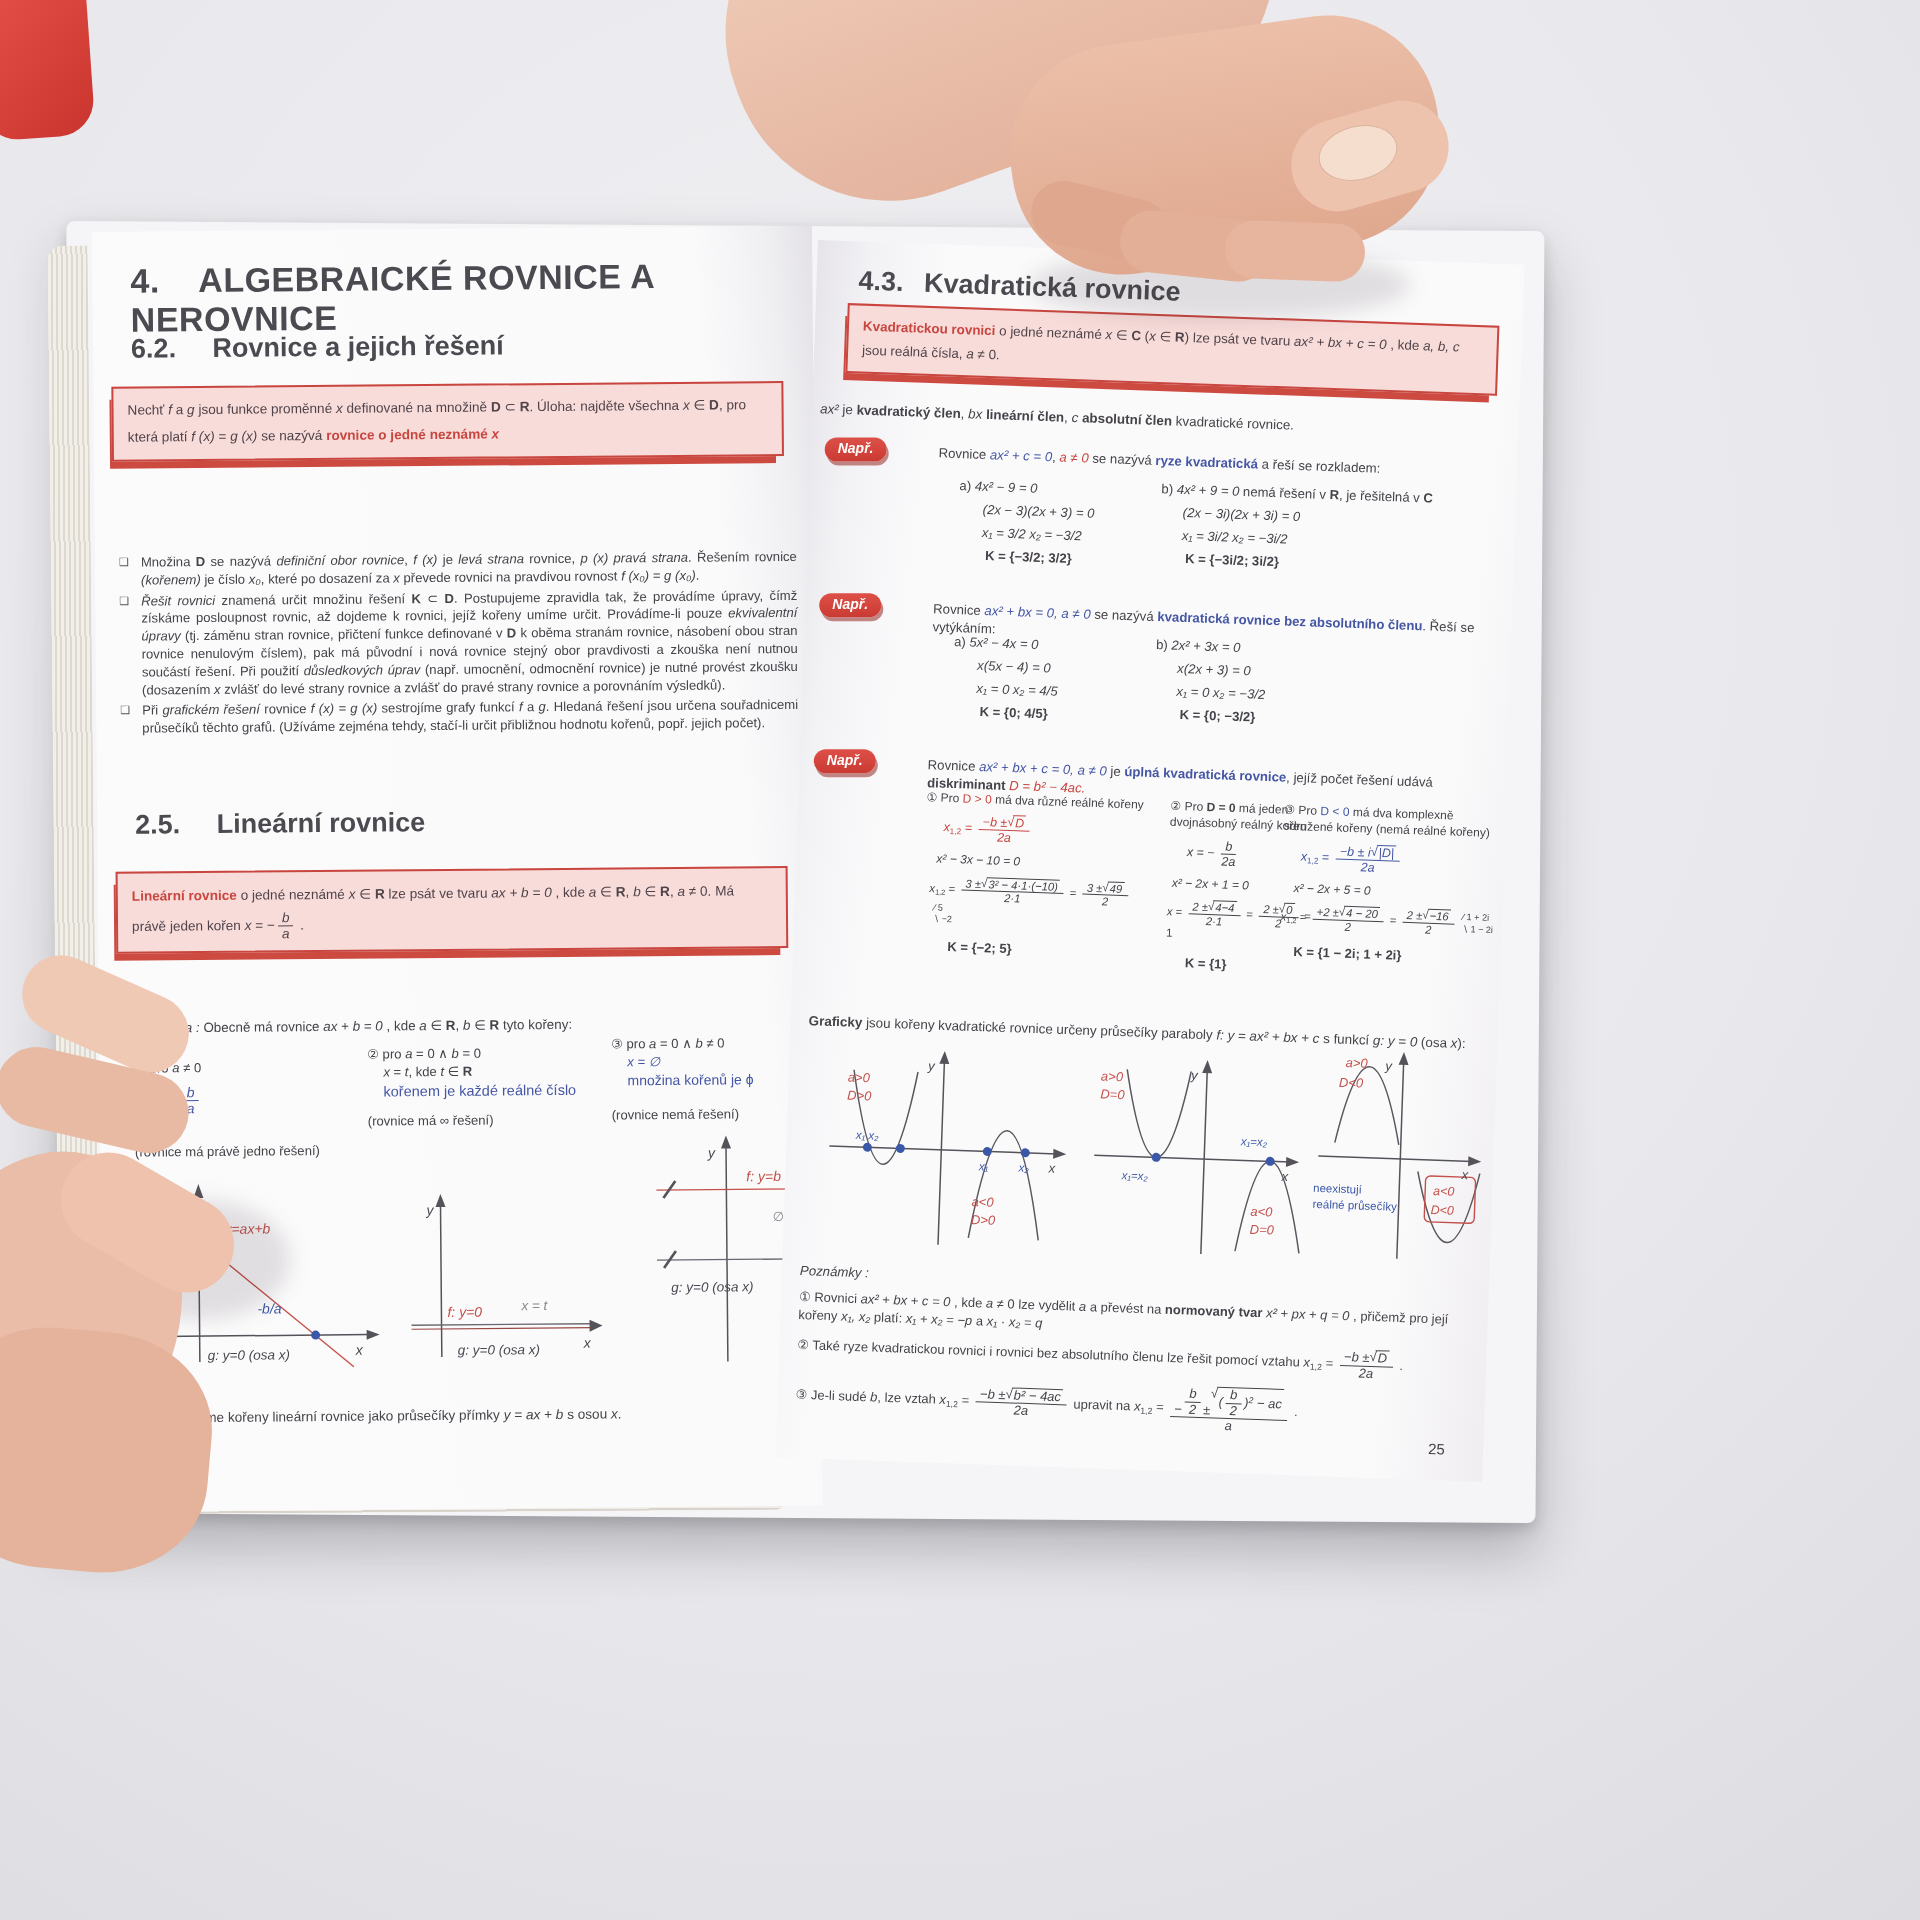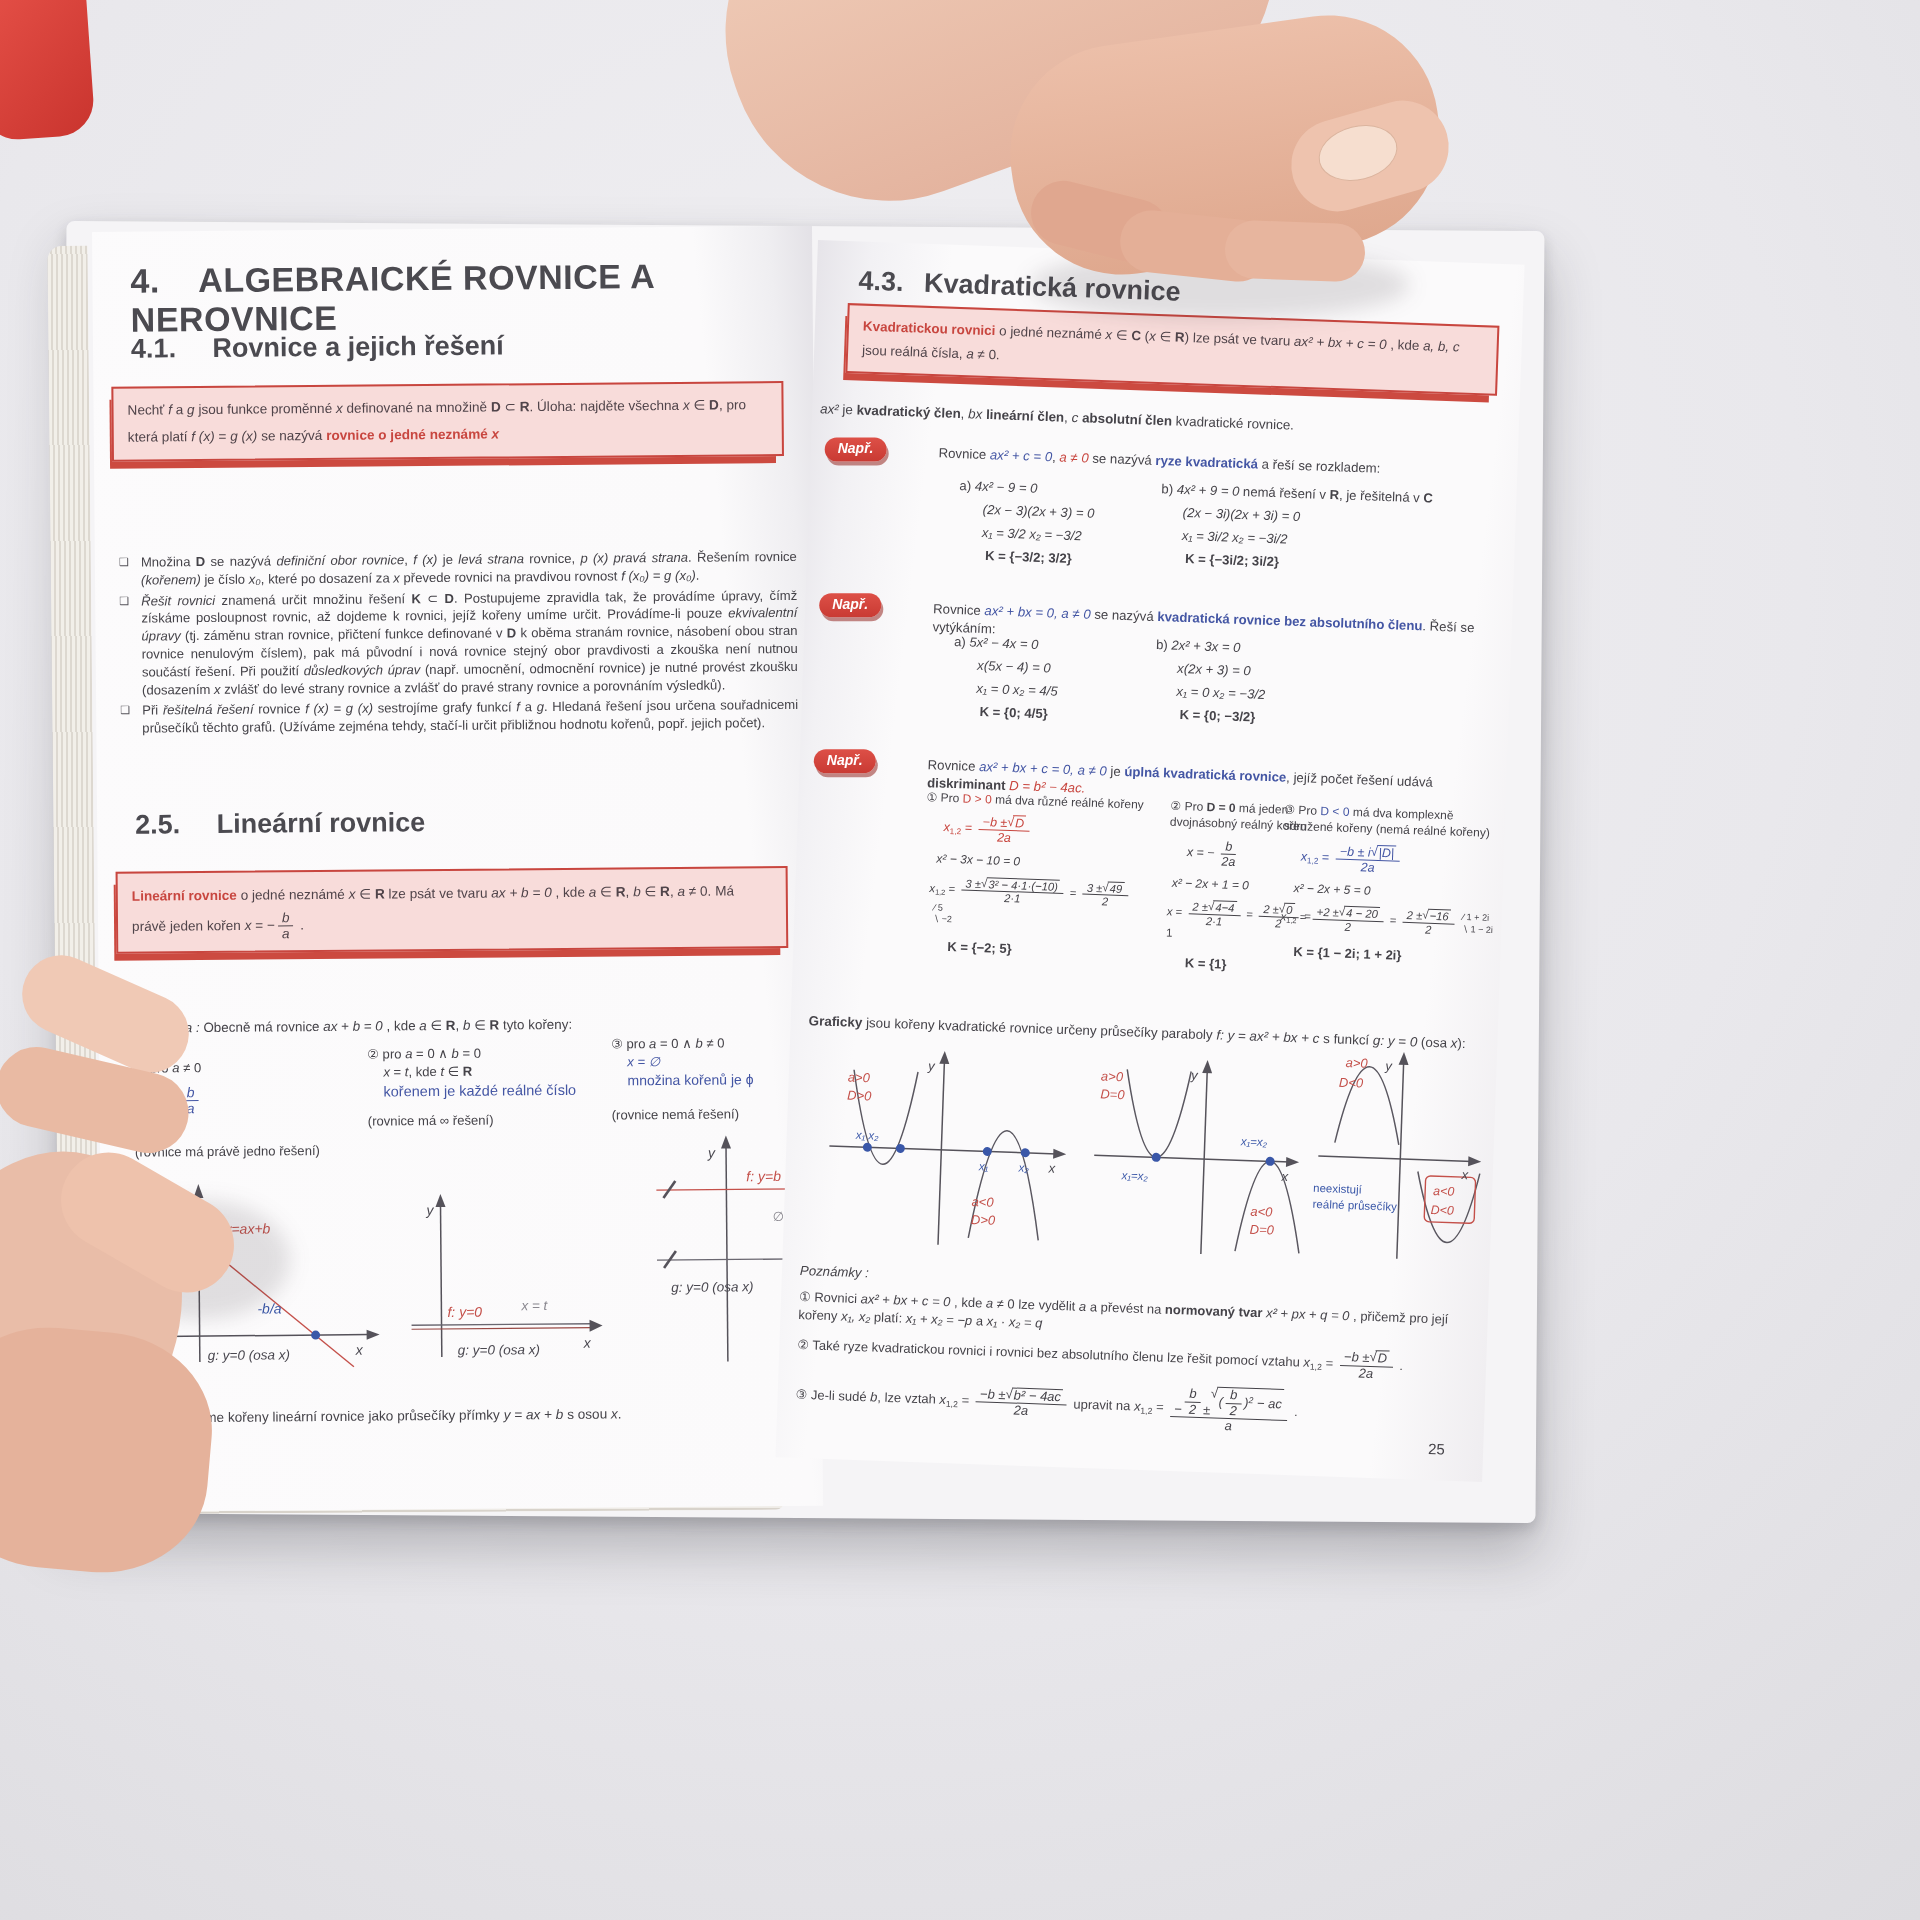--- a/index.html
+++ b/index.html
@@ -55,29 +55,29 @@
 <div class="book-base"></div>
 <div class="edge-stack"></div>
 <div class="edge-bottom"></div>
 
 <div class="page page-left">
   <div class="abs" style="left:38px;top:30px">
     <span class="chapnum">4.</span>
     <span class="chaptitle" style="margin-left:34px">ALGEBRAICKÉ ROVNICE A NEROVNICE</span>
   </div>
   <div class="abs" style="left:38px;top:102px">
-    <span class="secnum">4.1.</span>
+    <span class="secnum">6.2.</span>
     <span class="sectitle" style="margin-left:32px">Rovnice a jejich řešení</span>
   </div>
   <div class="rbox abs" style="left:18px;top:155px;width:640px;font-size:13.6px;line-height:1.95">Nechť <span class="i">f</span> a <span class="i">g</span> jsou funkce proměnné <span class="i">x</span> definované na množině <span class="b">D</span> ⊂ <span class="b">R</span>. Úloha: najděte všechna <span class="i">x</span> ∈ <span class="b">D</span>, pro která platí <span class="i">f (x)</span> = <span class="i">g (x)</span> se nazývá <span class="redb">rovnice o jedné neznámé </span><span class="redb i">x</span></div>
 
   <div class="abs bt" style="left:24px;top:322px;width:678px">
     <div class="blt"><span class="bmark">❑</span><span>Množina <span class="b">D</span> se nazývá <span class="i">definiční obor rovnice</span>, <span class="i">f (x)</span> je <span class="i">levá strana</span> rovnice, <span class="i">p (x)</span> <span class="i">pravá strana</span>. Řešením rovnice <span class="i">(kořenem)</span> je číslo <span class="i">x₀</span>, které po dosazení za <span class="i">x</span> převede rovnici na pravdivou rovnost <span class="i">f (x₀) = g (x₀)</span>.</span></div>
     <div class="blt"><span class="bmark">❑</span><span><span class="i">Řešit rovnici</span> znamená určit množinu řešení <span class="b">K</span> ⊂ <span class="b">D</span>. Postupujeme zpravidla tak, že provádíme úpravy, čímž získáme posloupnost rovnic, až dojdeme k rovnici, jejíž kořeny umíme určit. Provádíme-li pouze <span class="i">ekvivalentní úpravy</span> (tj. záměnu stran rovnice, přičtení funkce definované v <span class="b">D</span> k oběma stranám rovnice, násobení obou stran rovnice nenulovým číslem), pak má původní i nová rovnice stejný obor pravdivosti a zkouška není nutnou součástí řešení. Při použití <span class="i">důsledkových úprav</span> (např. umocnění, odmocnění rovnice) je nutné provést zkoušku (dosazením <span class="i">x</span> zvlášť do levé strany rovnice a zvlášť do pravé strany rovnice a porovnáním výsledků).</span></div>
-    <div class="blt"><span class="bmark">❑</span><span>Při <span class="i">řešitelná řešení</span> rovnice <span class="i">f (x) = g (x)</span> sestrojíme grafy funkcí <span class="i">f</span> a <span class="i">g</span>. Hledaná řešení jsou určena souřadnicemi průsečíků těchto grafů. (Užíváme zejména tehdy, stačí-li určit přibližnou hodnotu kořenů, popř. jejich počet).</span></div>
+    <div class="blt"><span class="bmark">❑</span><span>Při <span class="i">grafickém řešení</span> rovnice <span class="i">f (x) = g (x)</span> sestrojíme grafy funkcí <span class="i">f</span> a <span class="i">g</span>. Hledaná řešení jsou určena souřadnicemi průsečíků těchto grafů. (Užíváme zejména tehdy, stačí-li určit přibližnou hodnotu kořenů, popř. jejich počet).</span></div>
   </div>
 
   <div class="abs" style="left:38px;top:578px">
     <span class="secnum">2.5.</span>
     <span class="sectitle" style="margin-left:32px">Lineární rovnice</span>
   </div>
   <div class="rbox abs" style="left:18px;top:640px;width:640px;font-size:13.6px;line-height:2.1"><span class="redb">Lineární rovnice </span>o jedné neznámé <span class="i">x</span> ∈ <span class="b">R</span> lze psát ve tvaru <span class="i">ax + b = 0</span> , kde <span class="i">a</span> ∈ <span class="b">R</span>, <span class="i">b</span> ∈ <span class="b">R</span>, <span class="i">a</span> ≠ 0. Má právě jeden kořen <span class="i">x</span> = −<span class="frac i">
         <span class="fn">b</span>
         <span class="fd">a</span>
       </span> .</div>

